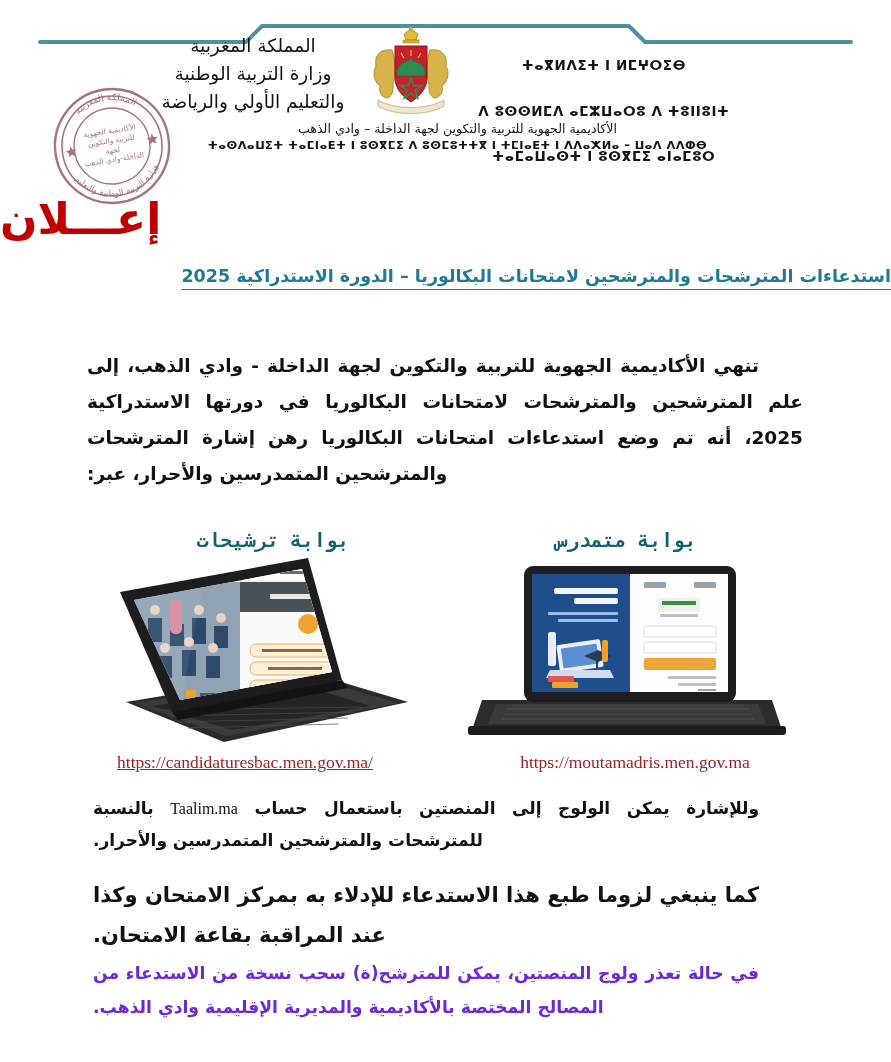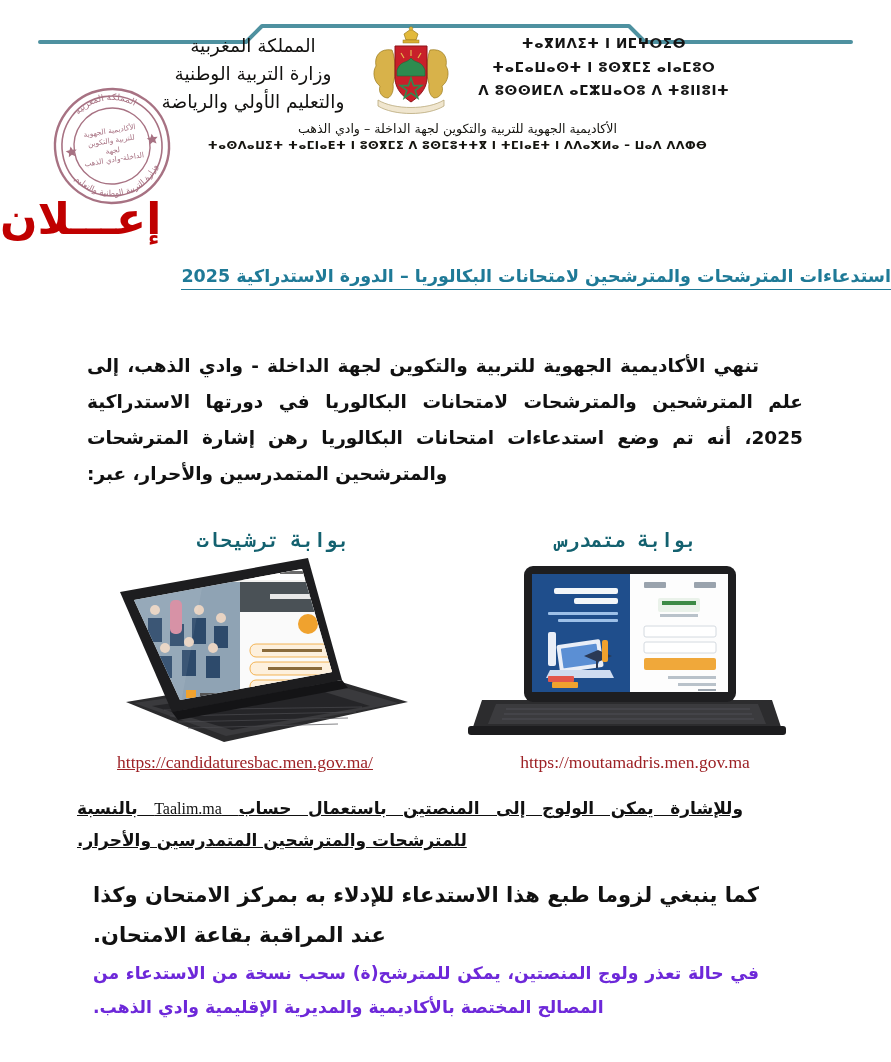--- a/index.html
+++ b/index.html
@@ -51,20 +51,21 @@
     letter-spacing: 0.2px;
   }
   .hdr-tif {
     font-family: "DejaVu Sans", sans-serif;
     font-size: 13.5px;
     font-weight: 700;
     line-height: 1.75;
     color: #151515;
     white-space: nowrap;
     letter-spacing: 0.6px;
+    margin-top: 22px;
   }
 
   .crest {
     width: 98px;
     height: 92px;
     position: relative;
     flex: 0 0 auto;
   }
 
   .hdr-academy {
@@ -165,26 +166,25 @@
   }
   .para-intro {
     top: 348px;
     right: 88px;
     width: 716px;
     font-size: 18.5px;
     text-indent: 44px;
   }
   .para-note {
     top: 792px;
-    right: 108px;
+    right: 92px;
     width: 706px;
     font-size: 17px;
     text-indent: 40px;
     line-height: 1.9;
-    text-decoration: underline;
   }
   .para-print {
     top: 876px;
     right: 92px;
     width: 706px;
     font-size: 21px;
     text-indent: 40px;
     line-height: 1.9;
   }
   .para-red {
@@ -242,22 +242,22 @@
 <body>
 
 <svg class="header-frame" viewBox="0 0 891 34">
   <path d="M40,24 L246,24 L262,8 L629,8 L645,24 L851,24" fill="none" stroke="#4e91a0" stroke-width="4" stroke-linecap="round" stroke-linejoin="round"></path>
 </svg>
 
 <div class="header">
 
   <div class="hdr-col">
     <div class="hdr-tif">ⵜⴰⴳⵍⴷⵉⵜ ⵏ ⵍⵎⵖⵔⵉⴱ</div>
+    <div class="hdr-tif">ⴷ ⵓⵙⵙⵍⵎⴷ ⴰⵎⵣⵡⴰⵔⵓ ⴷ ⵜⵓⵏⵏⵓⵏⵜ</div>
     <div class="hdr-tif">ⵜⴰⵎⴰⵡⴰⵙⵜ ⵏ ⵓⵙⴳⵎⵉ ⴰⵏⴰⵎⵓⵔ</div>
-    <div class="hdr-tif">ⴷ ⵓⵙⵙⵍⵎⴷ ⴰⵎⵣⵡⴰⵔⵓ ⴷ ⵜⵓⵏⵏⵓⵏⵜ</div>
   </div>
 
   <div class="crest">
     <svg viewBox="0 0 98 92" width="98" height="92">
 
       <g>
         <path d="M42,8 L49,3 L56,8 L54,14 L44,14 Z" fill="#e2b93b" stroke="#9a7a1c" stroke-width="0.7"></path>
         <circle cx="49" cy="2.5" r="1.8" fill="#e2b93b" stroke="#9a7a1c" stroke-width="0.5"></circle>
         <rect x="41" y="14" width="16" height="3" fill="#d9ae32" stroke="#9a7a1c" stroke-width="0.5"></rect>
       </g>

